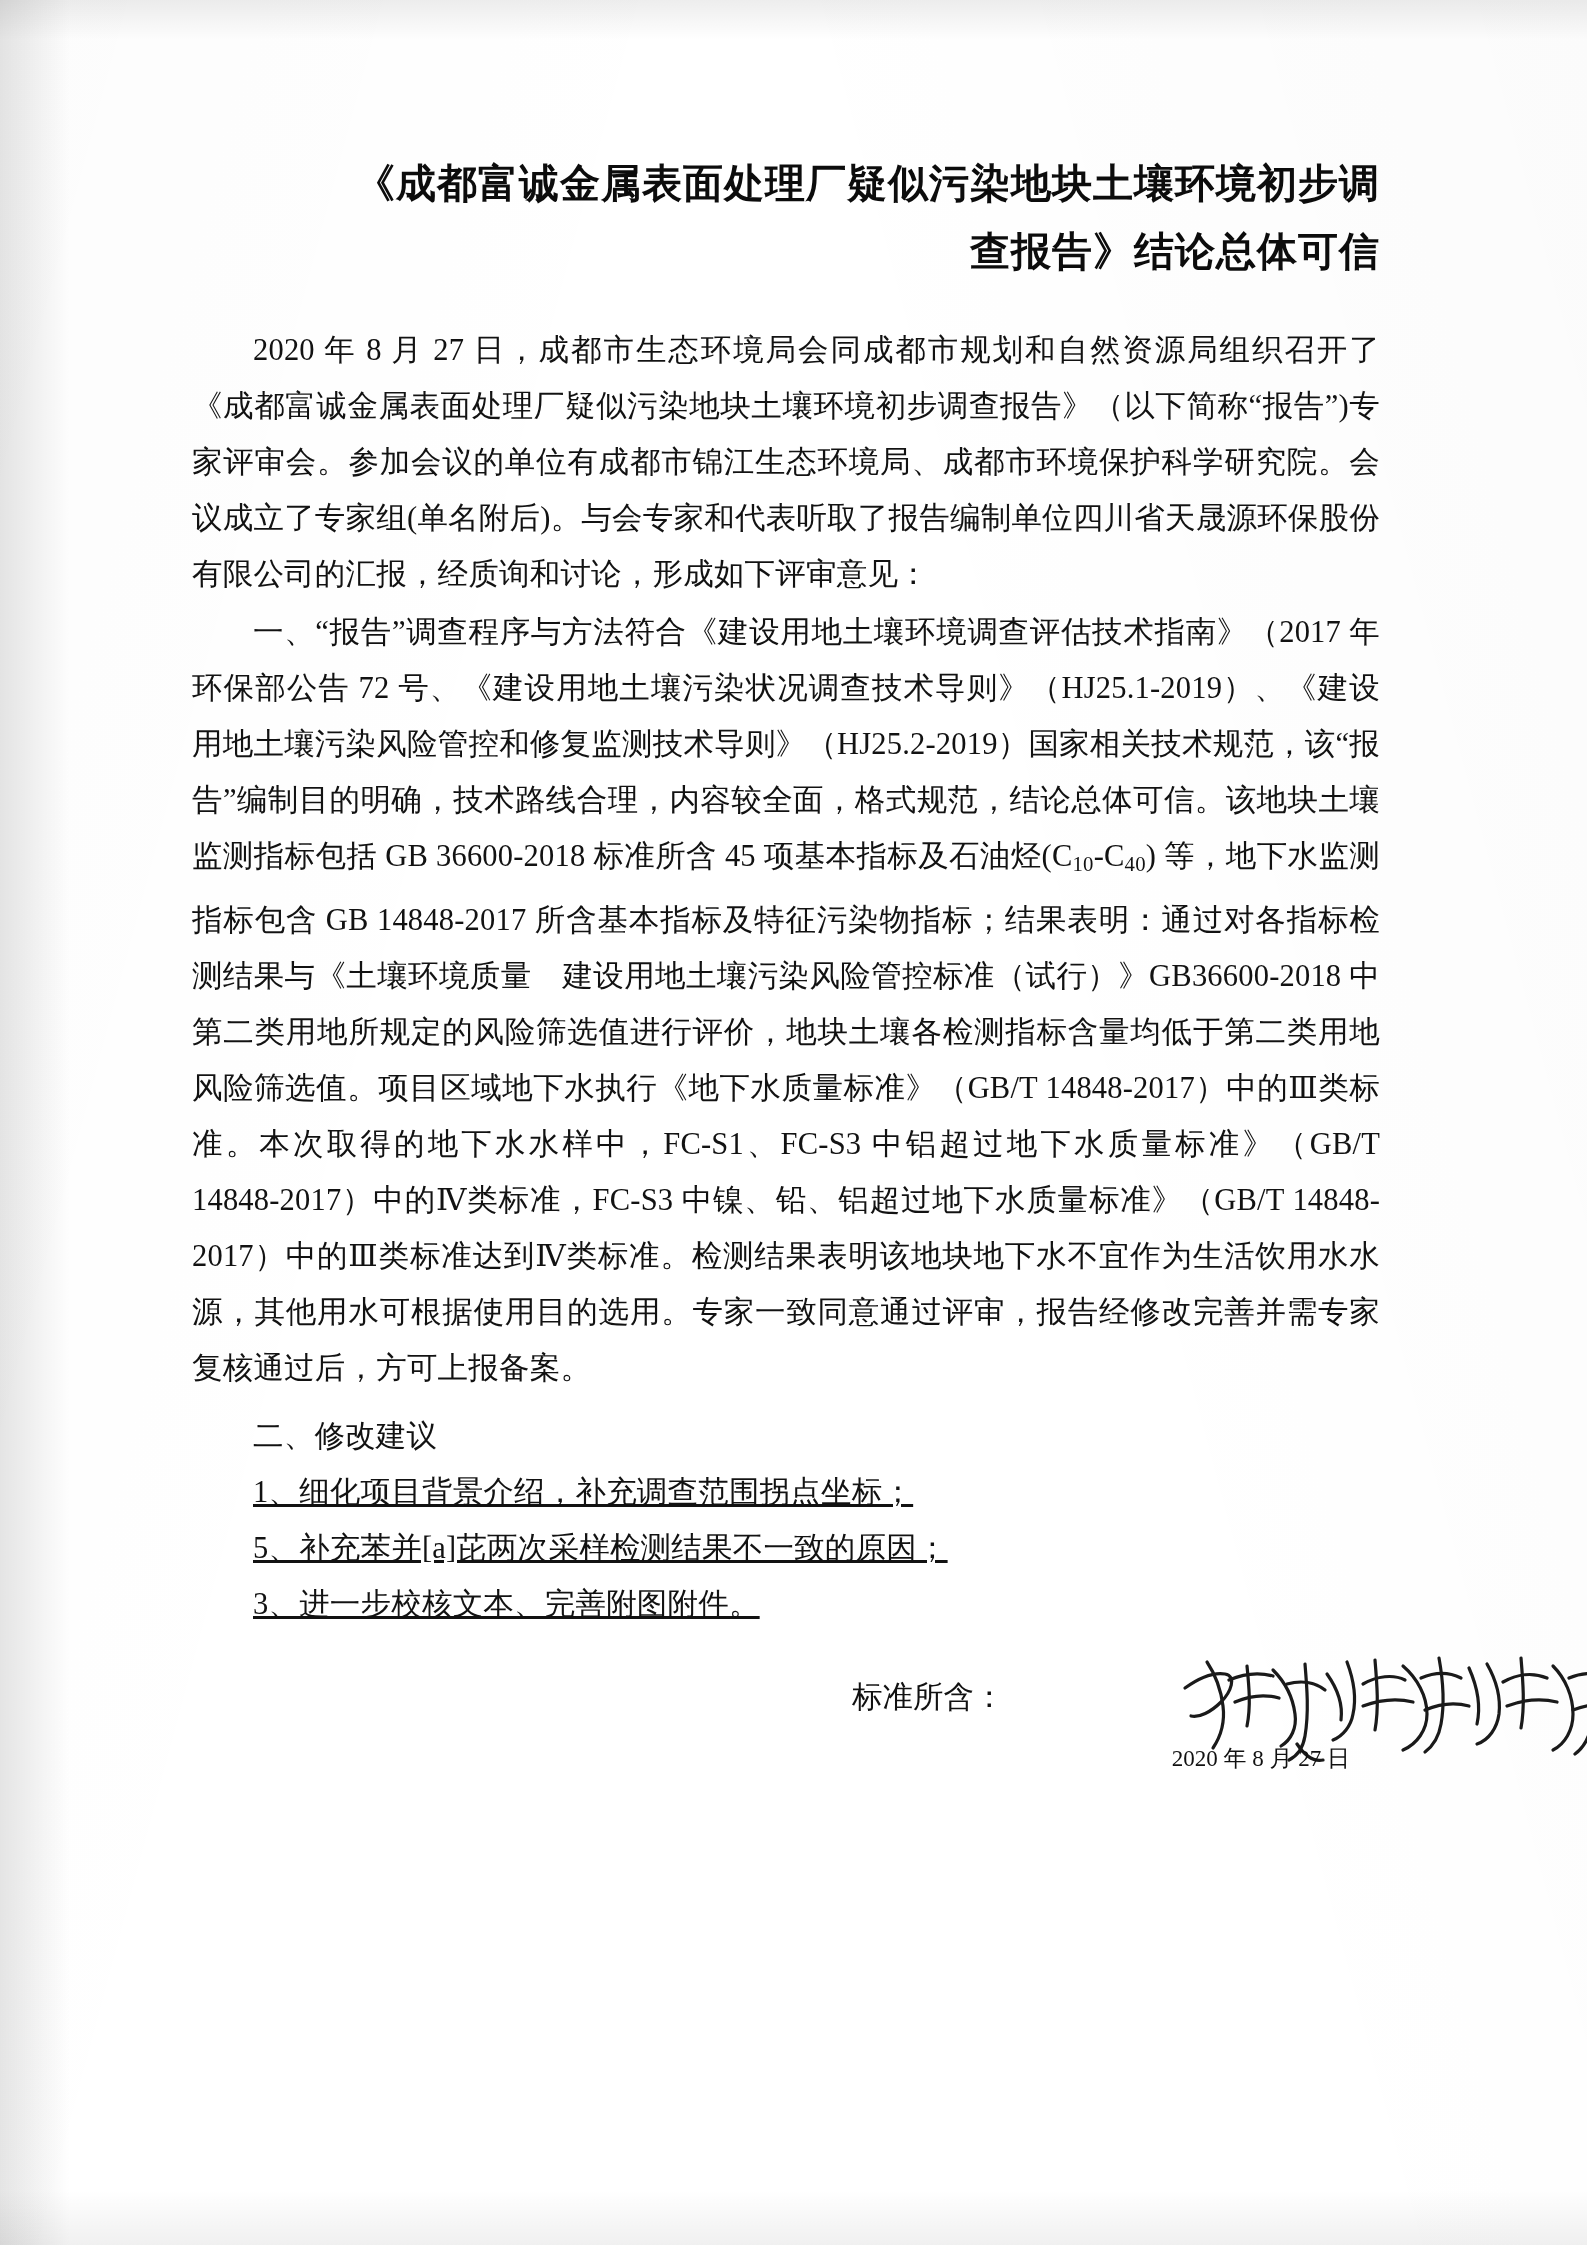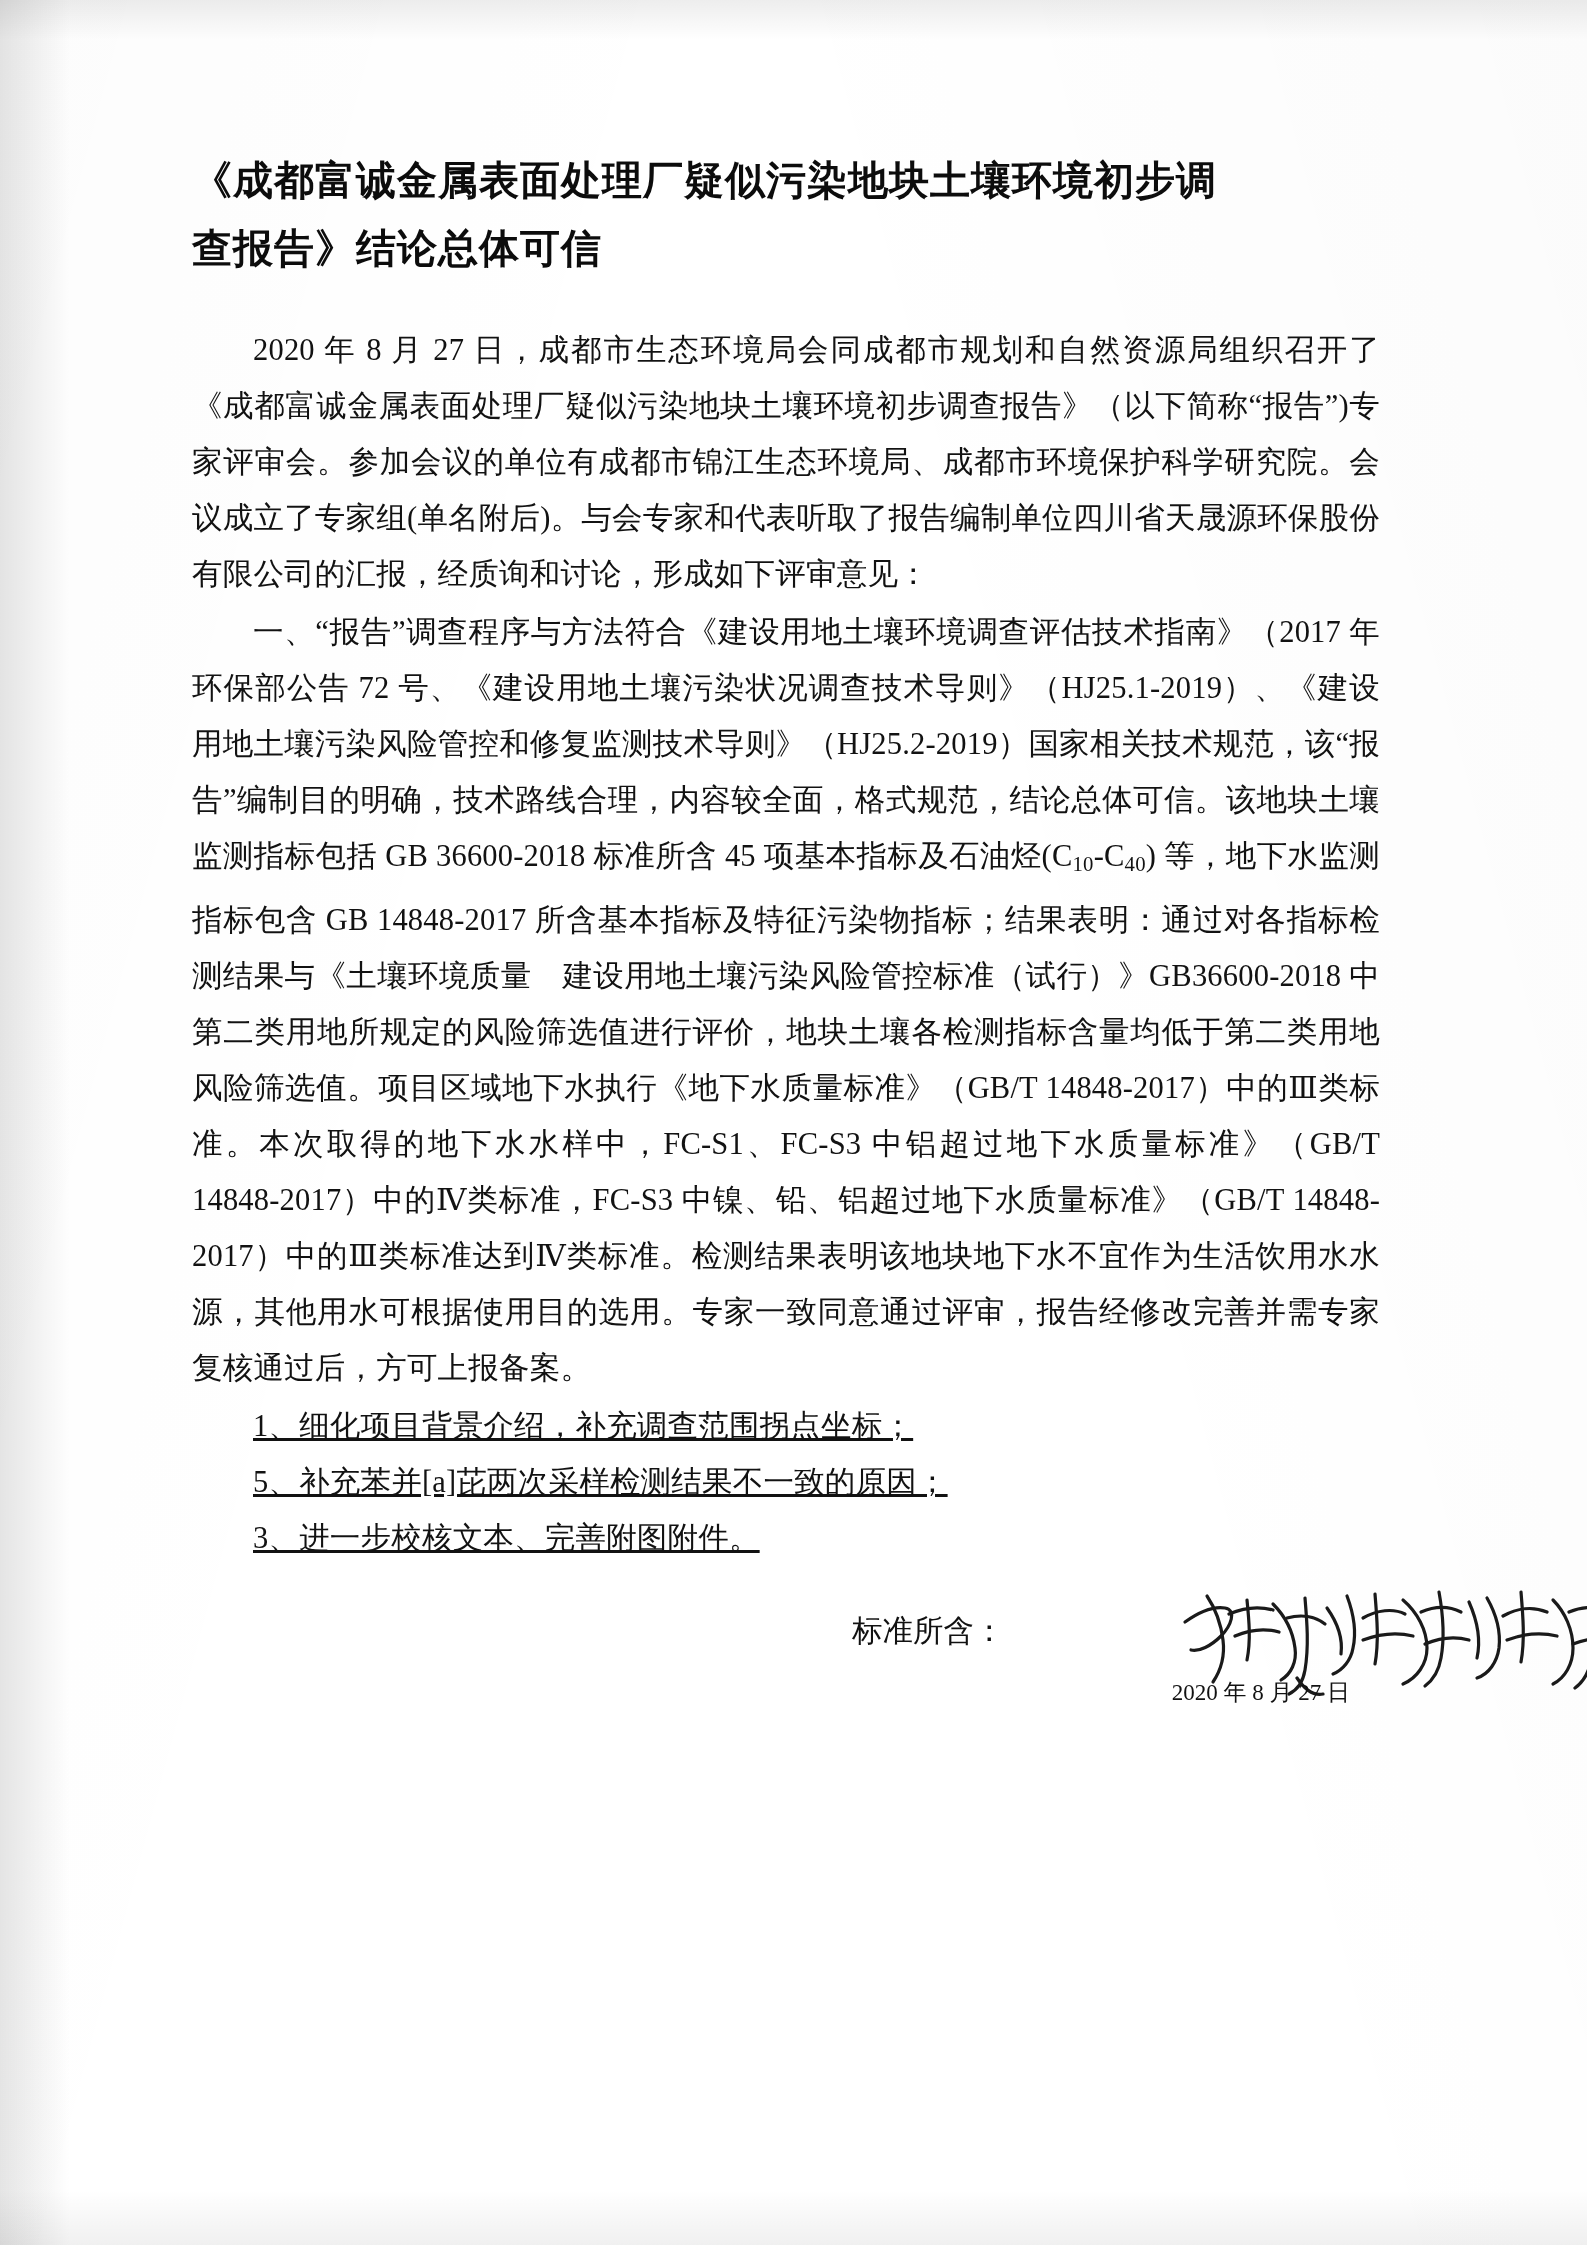--- a/index.html
+++ b/index.html
@@ -44,25 +44,25 @@
     background: linear-gradient(to top, rgba(0,0,0,0.06), rgba(0,0,0,0));
     pointer-events: none;
   }
   .content {
     position: absolute;
     left: 192px;
     top: 150px;
     width: 1188px;
   }
   .doc-title {
-    font-family: Liberation Mono, monospace;
+    font-family: Liberation Serif, serif;
     font-weight: bold;
     font-size: 40px;
     line-height: 68px;
-    text-align: left;
+    text-align: right;
     letter-spacing: 1px;
     margin: 0 0 36px 0;
     color: #0c0c0c;
   }
   .doc-title .line2 {
     display: block;
   }
   p.para {
     margin: 0 0 2px 0;
     font-size: 30.5px;
@@ -137,20 +137,21 @@
 
     <h1 class="doc-title">
       <span>《成都富诚金属表面处理厂疑似污染地块土壤环境初步调</span>
       <span class="line2">查报告》结论总体可信</span>
     </h1>
 
     <p class="para">2020 年 8 月 27 日，成都市生态环境局会同成都市规划和自然资源局组织召开了《成都富诚金属表面处理厂疑似污染地块土壤环境初步调查报告》（以下简称“报告”)专家评审会。参加会议的单位有成都市锦江生态环境局、成都市环境保护科学研究院。会议成立了专家组(单名附后)。与会专家和代表听取了报告编制单位四川省天晟源环保股份有限公司的汇报，经质询和讨论，形成如下评审意见：</p>
 
     <p class="para"><span>一、“报告”调查程序与方法符合《建设用地土壤环境调查评估技术指南》（2017 年环保部公告 72 号、《建设用地土壤污染状况调查技术导则》（HJ25.1-2019）、《建设用地土壤污染风险管控和修复监测技术导则》（HJ25.2-2019）国家相关技术规范，该“报告”编制目的明确，技术路线合理，内容较全面，格式规范，结论总体可信。该地块土壤监测指标包括 GB 36600-2018 标准所含 45 项基本指标及石油烃(C</span><sub>10</sub><span>-C</span><sub>40</sub><span>) 等，地下水监测指标包含 GB 14848-2017 所含基本指标及特征污染物指标；结果表明：通过对各指标检测结果与《土壤环境质量　建设用地土壤污染风险管控标准（试行）》GB36600-2018 中第二类用地所规定的风险筛选值进行评价，地块土壤各检测指标含量均低于第二类用地风险筛选值。项目区域地下水执行《地下水质量标准》（GB/T 14848-2017）中的Ⅲ类标准。本次取得的地下水水样中，FC-S1、FC-S3 中铝超过地下水质量标准》（GB/T 14848-2017）中的Ⅳ类标准，FC-S3 中镍、铅、铝超过地下水质量标准》（GB/T 14848-2017）中的Ⅲ类标准达到Ⅳ类标准。检测结果表明该地块地下水不宜作为生活饮用水水源，其他用水可根据使用目的选用。专家一致同意通过评审，报告经修改完善并需专家复核通过后，方可上报备案。</span></p>
 
+    <p class="section-head">二、修改建议</p>
     <p class="list-item">1、细化项目背景介绍，补充调查范围拐点坐标；</p>
     <p class="list-item">5、补充苯并[a]芘两次采样检测结果不一致的原因；</p>
     <p class="list-item">3、进一步校核文本、完善附图附件。</p>
 
     <div class="signature-block">
       <span class="signature-label">标准所含：</span>
 
       <svg class="signature-ink" viewBox="0 0 470 120">
         <g fill="none" stroke="#1a1a1a" stroke-width="3.2" stroke-linecap="round" stroke-linejoin="round">
           <path d="M8,44 C22,34 36,28 48,30 C60,32 54,48 44,58 C34,68 22,74 14,72"></path>

